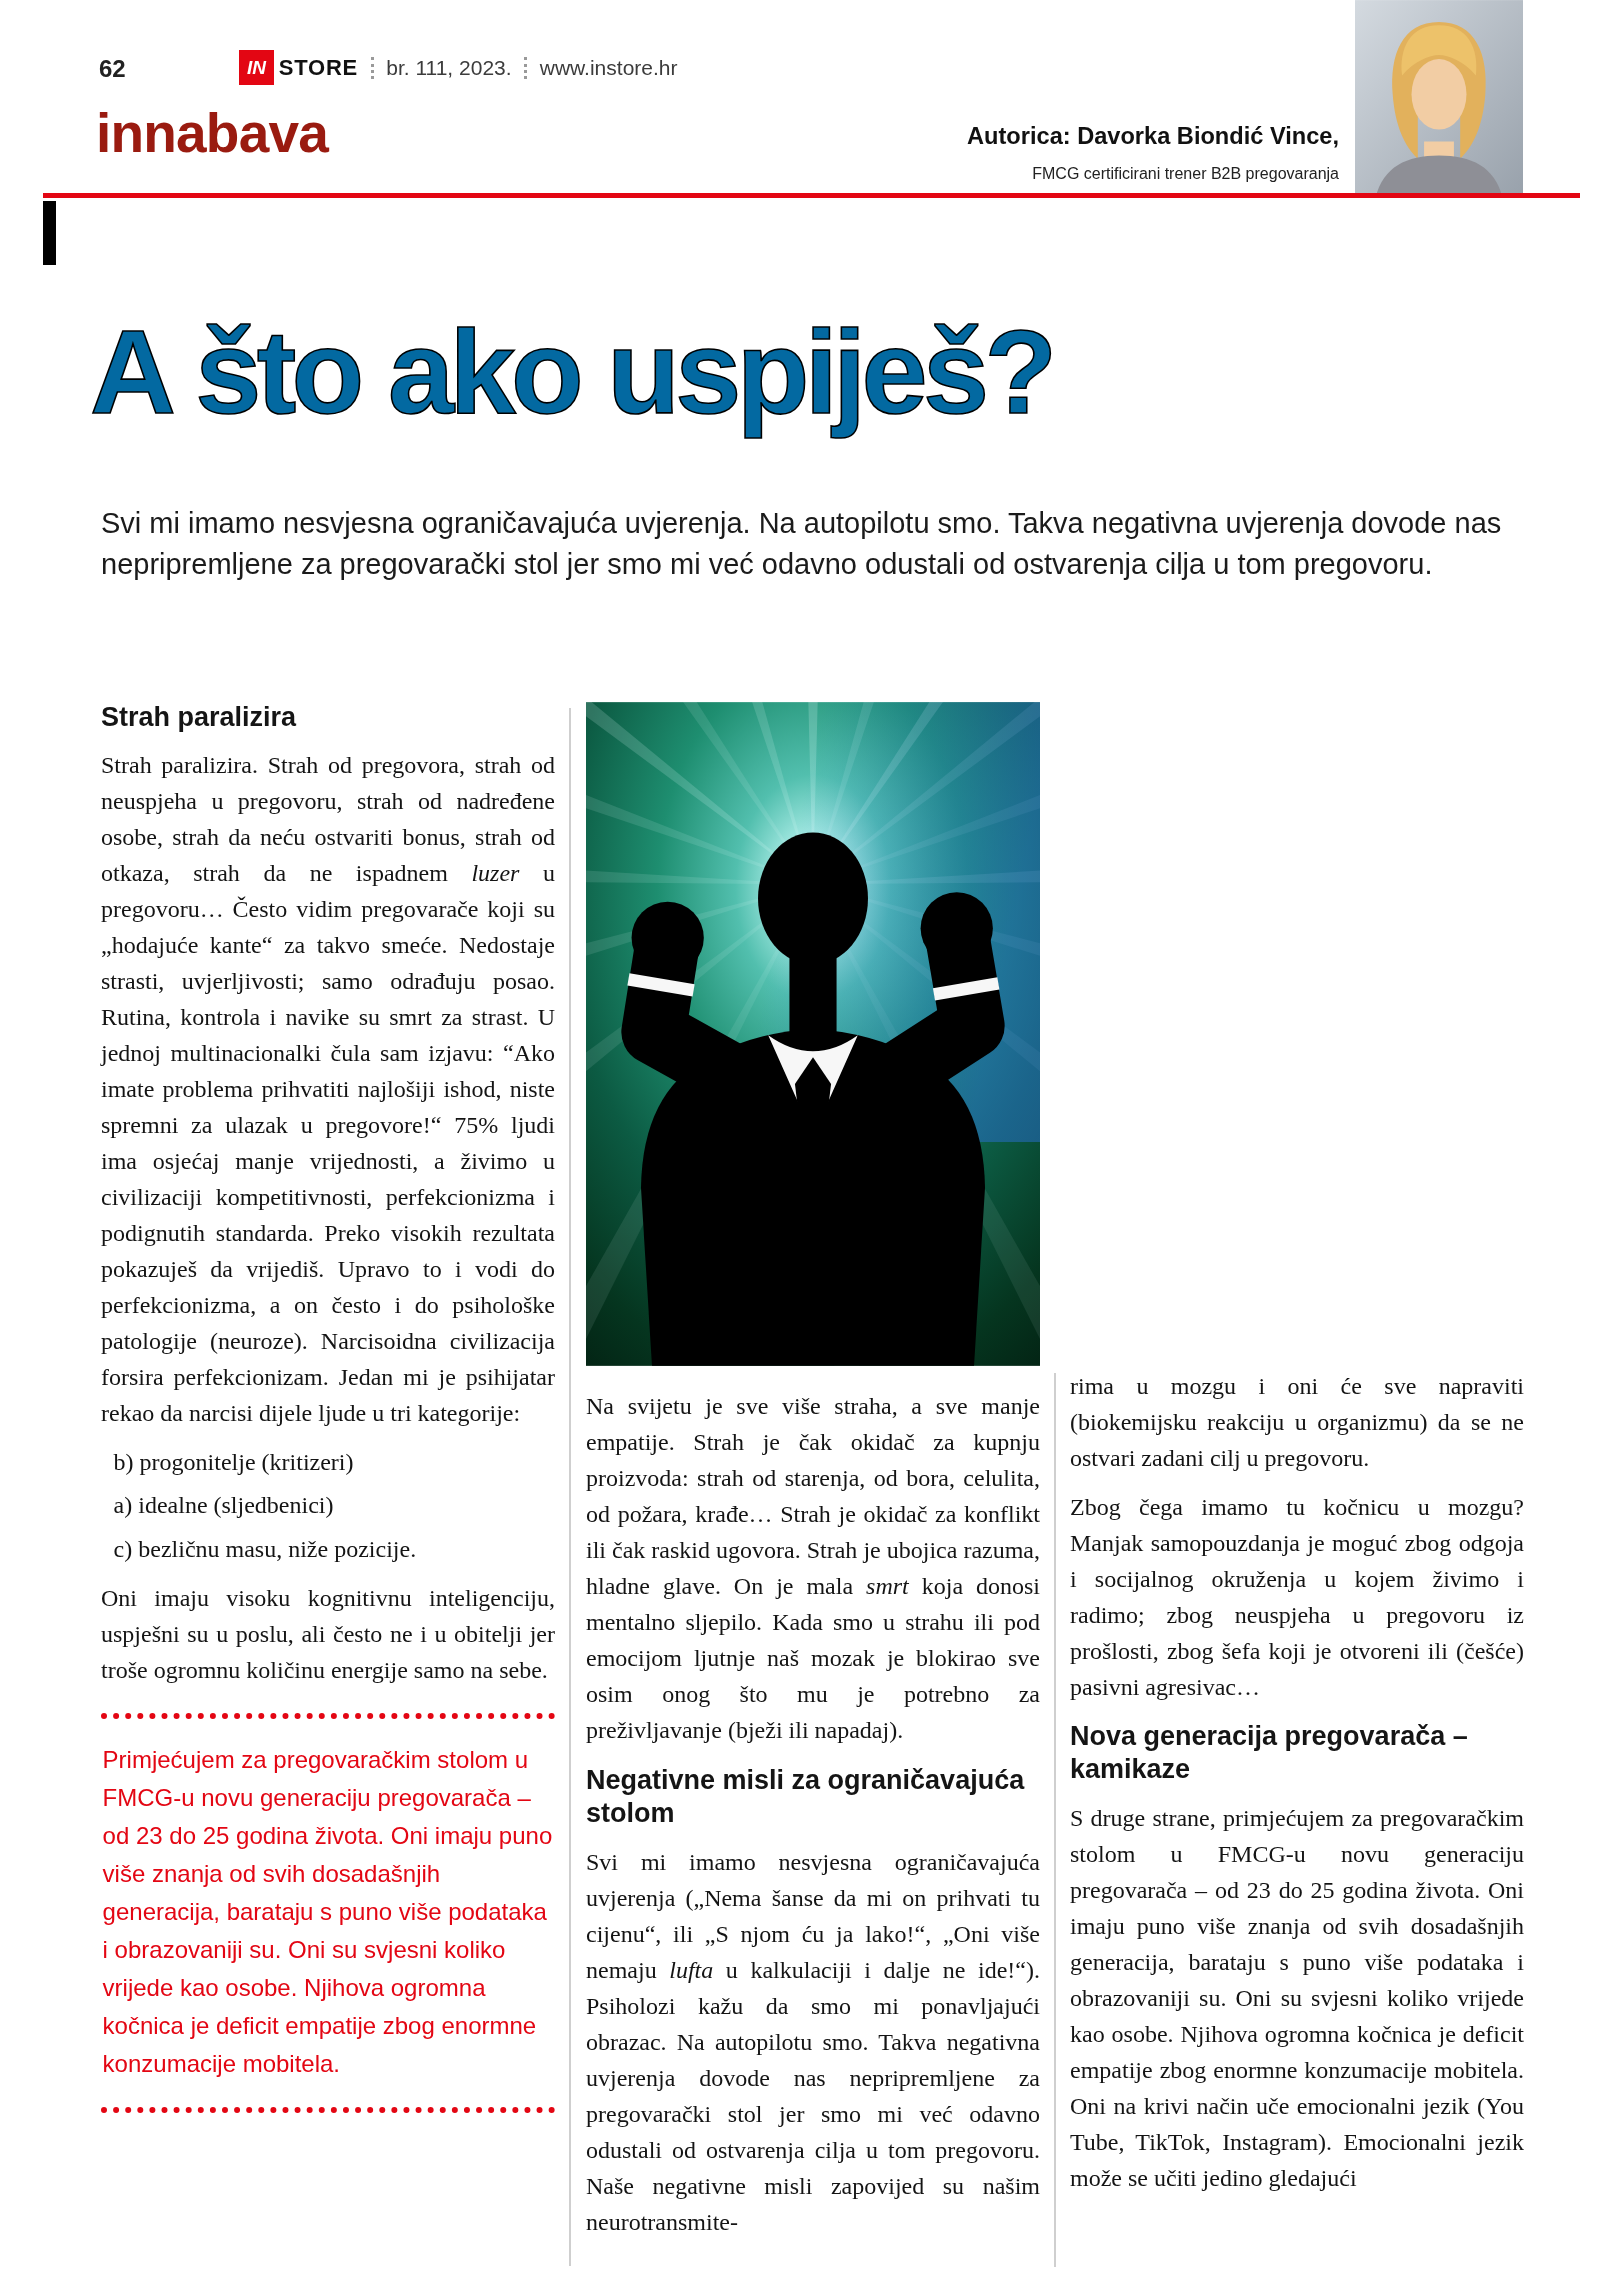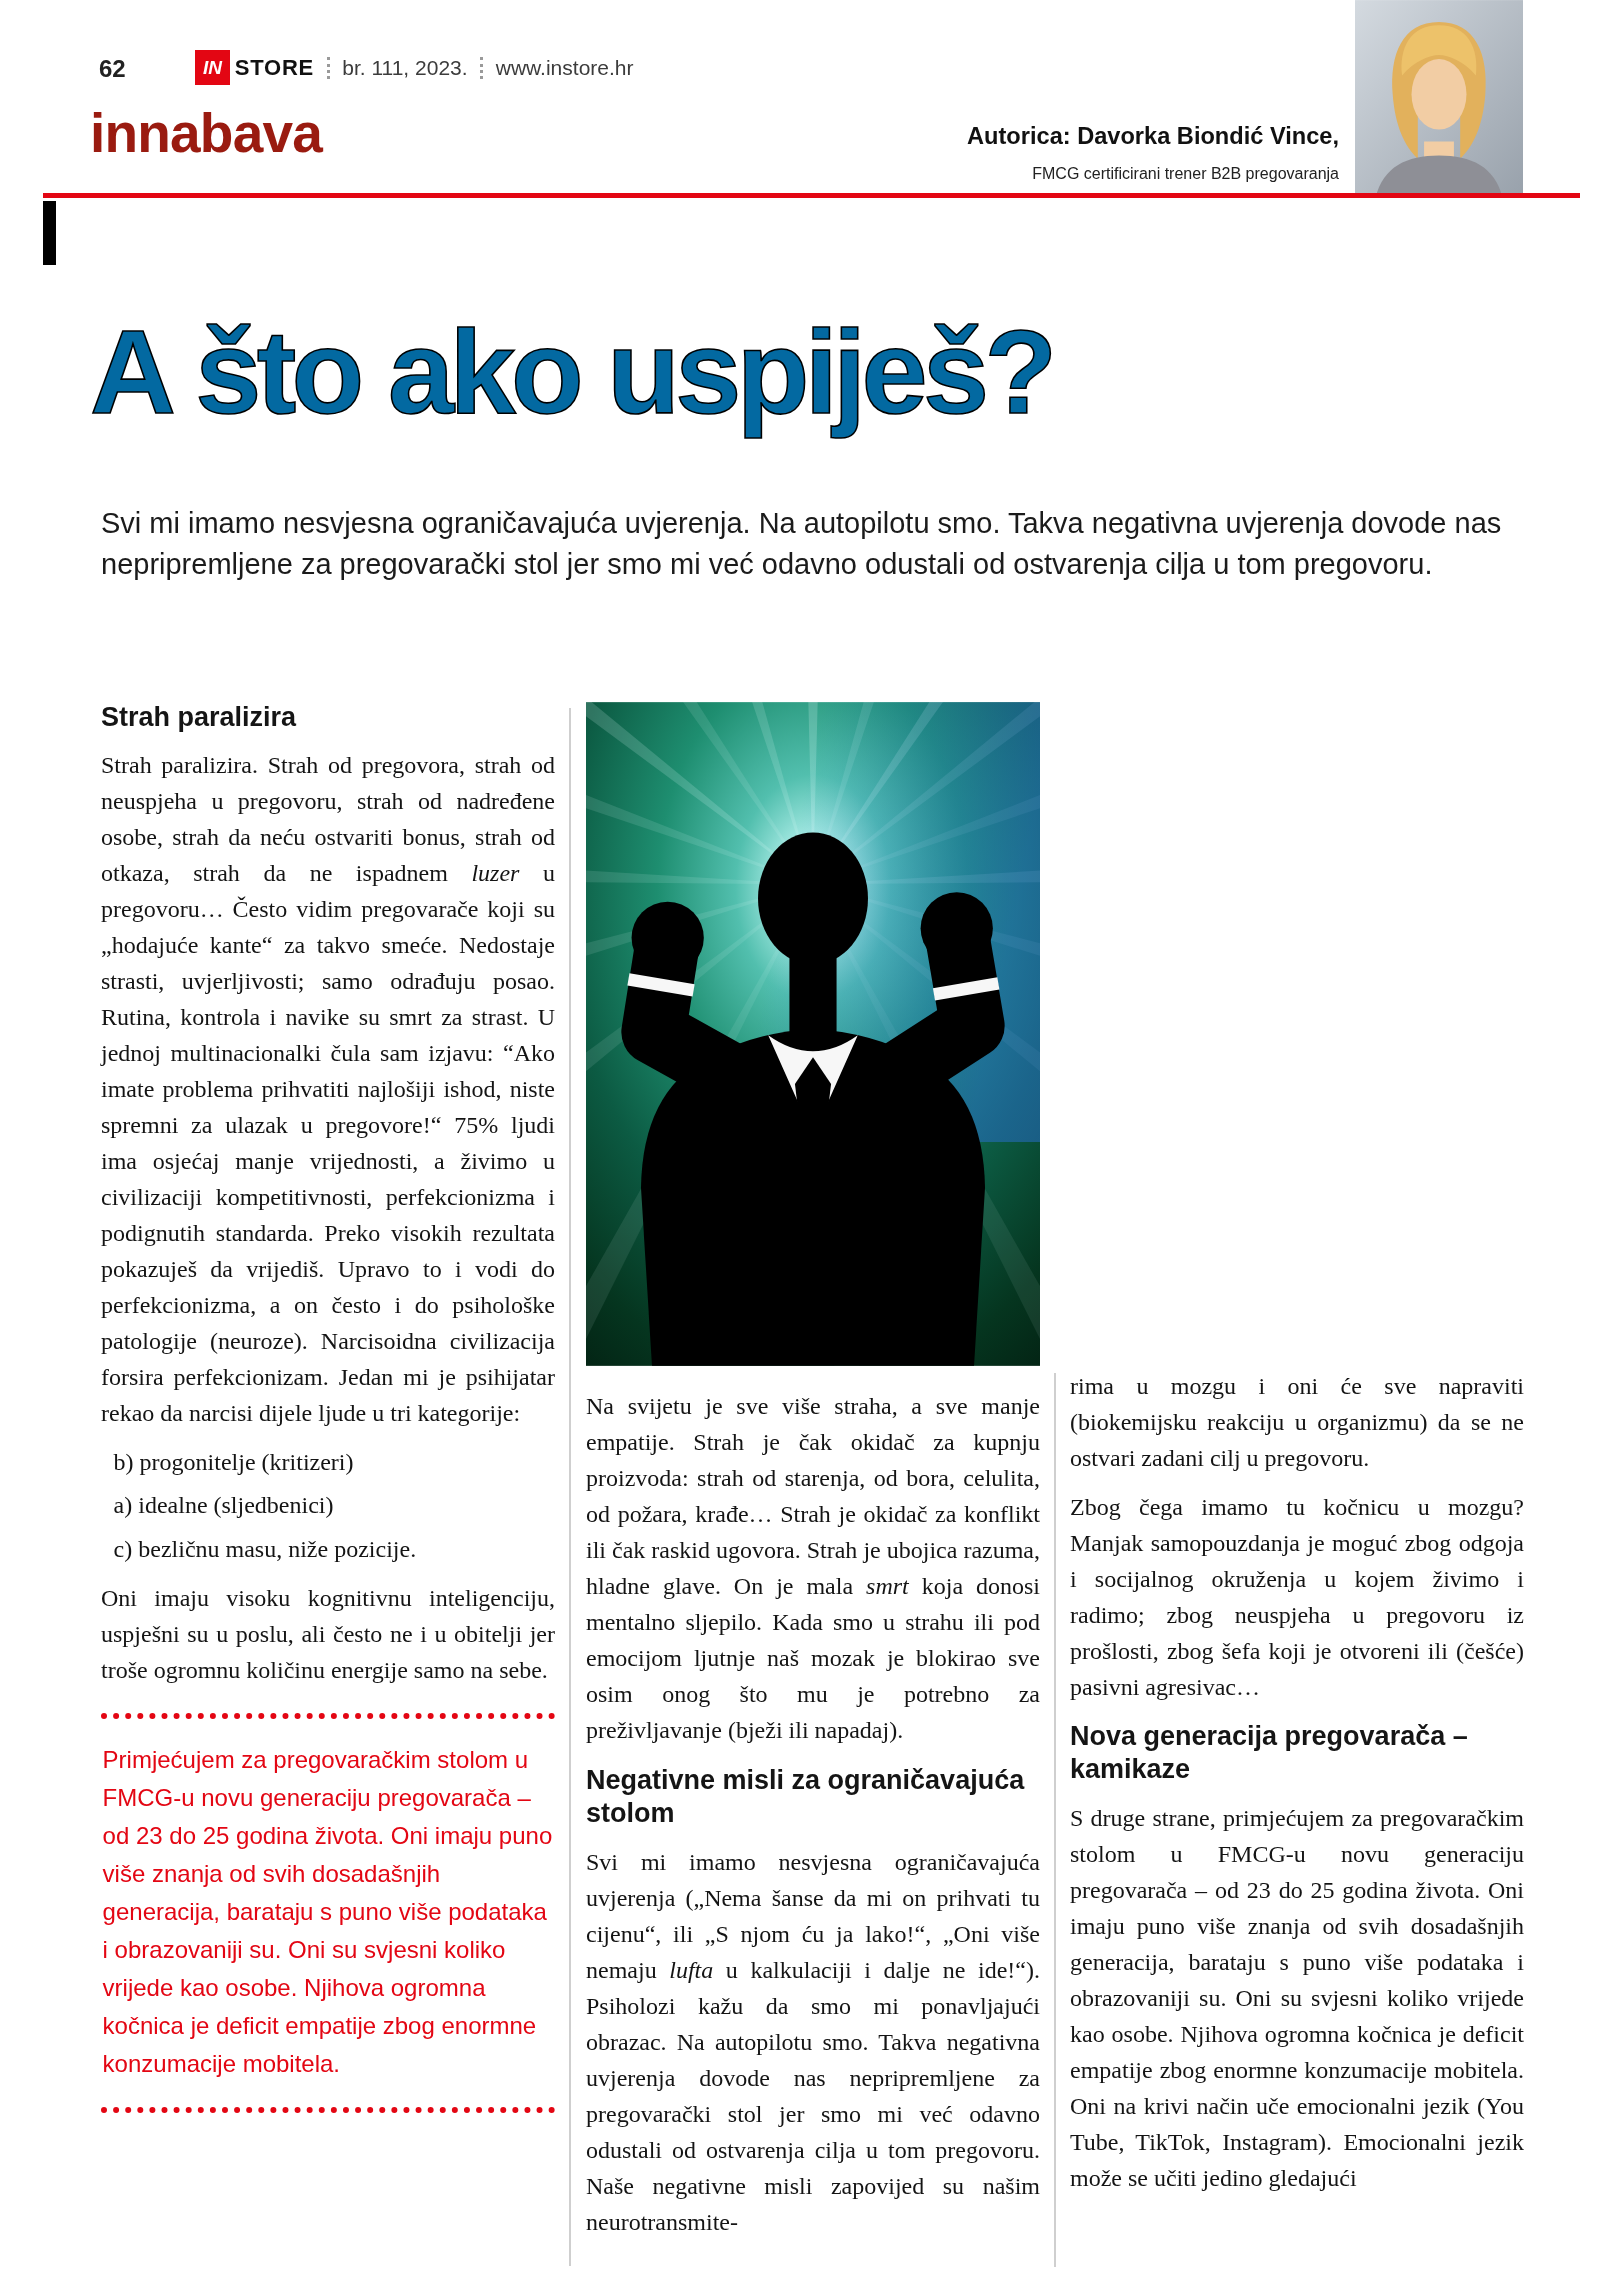--- a/index.html
+++ b/index.html
@@ -4,25 +4,25 @@
 <style>
   * { margin:0; padding:0; box-sizing:border-box; }
   html,body { background:#ffffff; }
   .page { position:relative; width:1623px; height:2295px; background:#fff; overflow:hidden;
           font-family:"Liberation Sans", sans-serif; color:#111; }
 
   
   .page-number { position:absolute; left:99px; top:55px; font-size:24px; font-weight:700; color:#222; }
   .logo { position:absolute; left:195px; top:50px; display:flex; align-items:center; }
   .logo-in { width:35px; height:35px; background:#e30613; color:#fff; font-weight:700; font-size:19px;
-             font-style:italic; display:flex; align-items:center; justify-content:center; }
+             font-style:italic; display:flex; align-items:center; justify-content:center;margin-left:44px; }
   .logo-store { font-size:22px; font-weight:700; letter-spacing:0.8px; margin-left:4.7px; color:#111; }
   .hsep { width:0; height:22px; border-left:3.1px dotted #9a9a9a; margin:0 12.6px; }
   .issue, .website { font-size:21px; color:#3c3c3c; }
-  .section-title { position:absolute; left:90px; top:101px; font-size:55px; font-weight:700;
+  .section-title { position:absolute; left:96px; top:101px; font-size:55px; font-weight:700;
                    letter-spacing:-0.8px; color:#9a1b10; }
   .author-block { position:absolute; right:284px; top:123px; text-align:right; }
   .author-name { font-size:23.6px; font-weight:700; color:#111; }
   .author-title { font-size:16px; color:#222; margin-top:15px; }
   .author-photo { position:absolute; left:1355px; top:0; width:168px; height:198px; overflow:hidden; }
   .author-photo svg { display:block; width:100%; height:100%; }
   .red-rule { position:absolute; left:43px; top:193px; width:1537px; height:4.7px; background:#e30613; }
 
   
   .kicker-bar { position:absolute; left:43px; top:201px; width:13.4px; height:64px; background:#000; }

